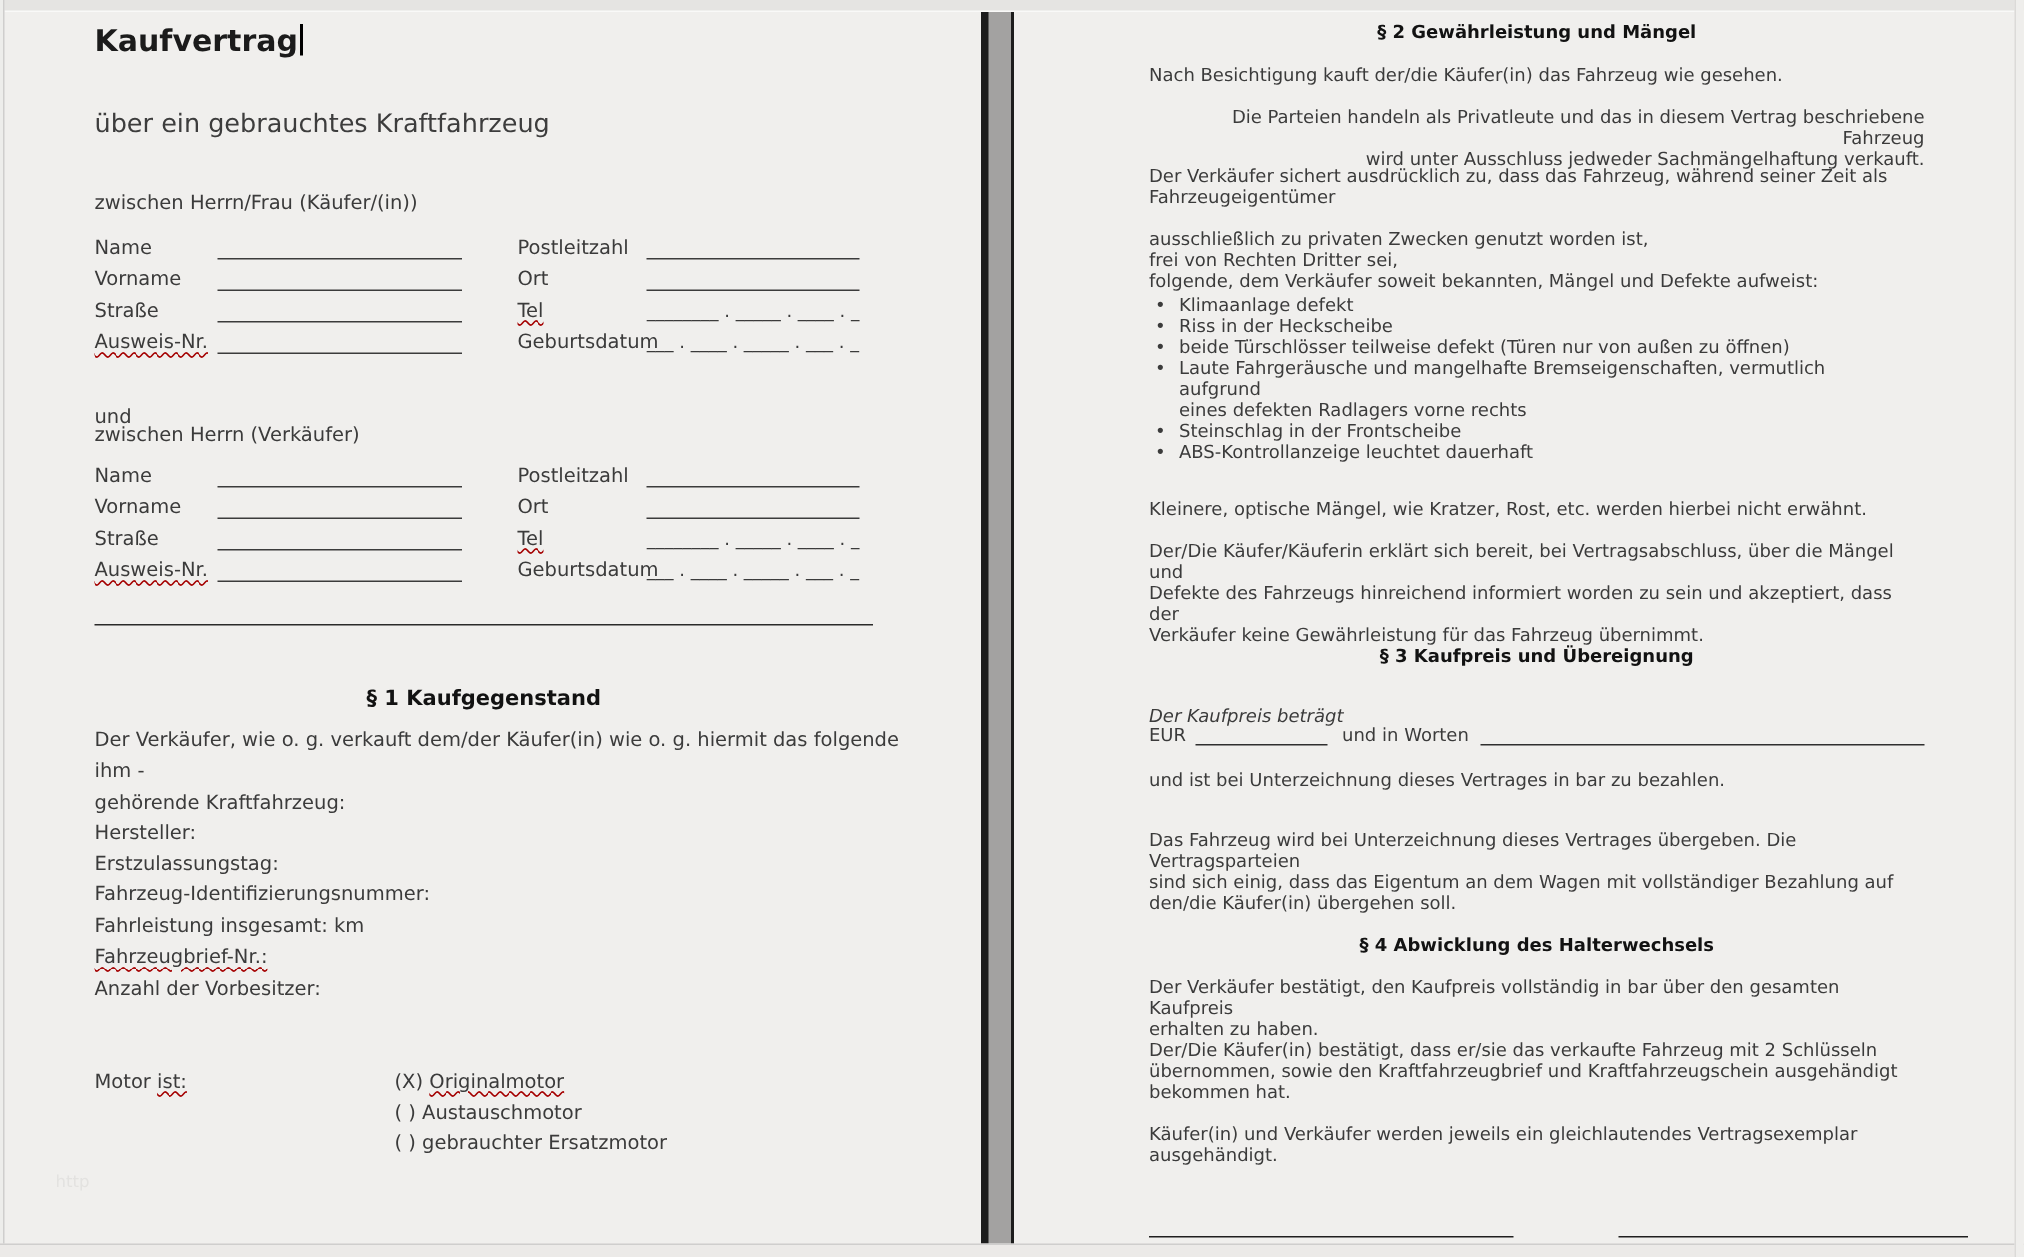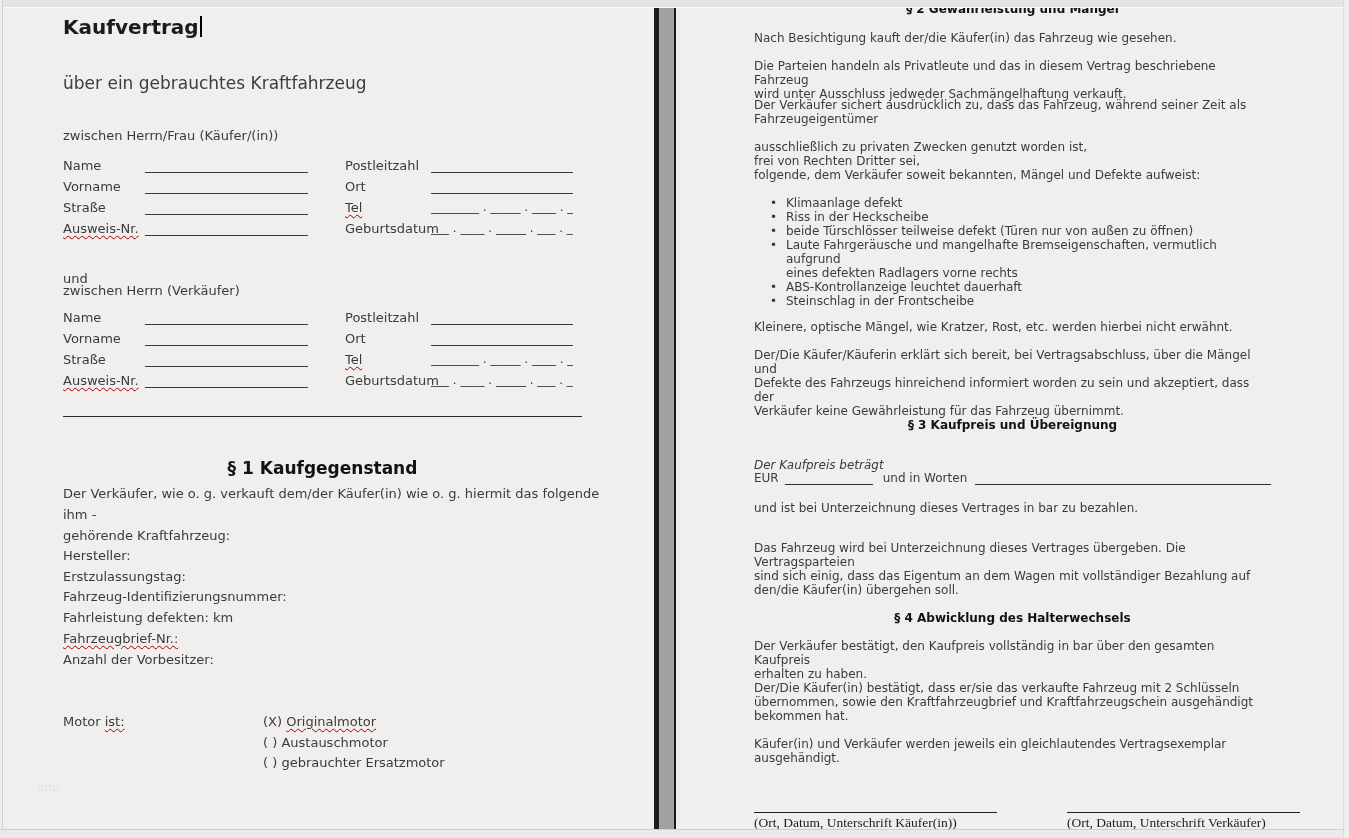--- a/index.html
+++ b/index.html
@@ -23,21 +23,21 @@
   #page1{left:0;width:554px;}
   #page2{left:676px;width:673px;}
 
   .abs{position:absolute;}
 
   
   .doc-title{font-size:20px;font-weight:bold;color:#1b1b1b;line-height:24px;}
   .caret{display:inline-block;width:2px;height:21px;background:#000;vertical-align:-3px;margin-left:1px;}
   .subtitle{font-size:17px;color:#3d3d3d;}
   .body13{font-size:13px;line-height:21px;}
-  .heading{font-size:17px;font-weight:bold;color:#121212;text-align:center;}
+  .heading{font-size:14px;font-weight:bold;color:#121212;text-align:center;}
   .pre{white-space:pre-line;}
 
   
   .fblock{width:510px;}
   .frow{display:flex;height:21px;align-items:flex-start;font-size:13px;line-height:19px;}
   .frow .l1{width:82px;flex:none;}
   .frow .ln1{width:163px;flex:none;height:16px;border-bottom:1px solid #3b3b3b;}
   .frow .l2{width:86px;flex:none;margin-left:37px;}
   .frow .ln2{flex:1;height:16px;border-bottom:1px solid #3b3b3b;}
   .frow .lntxt{flex:1;font-size:12px;letter-spacing:0px;color:#3b3b3b;line-height:19px;white-space:nowrap;overflow:hidden;}
@@ -49,21 +49,21 @@
   .specs{list-style:none;margin:0;padding:0;font-size:13px;}
   .specs li{line-height:20.7px;}
 
   .motor{display:flex;font-size:13px;}
   .motor .mlabel{width:200px;flex:none;line-height:20.7px;}
   .motor .mopts div{line-height:20.7px;}
 
   .watermark{font-size:11px;color:#e3e2e0;}
 
   
-  .rp{position:absolute;left:78px;width:517px;font-size:12px;line-height:14px;margin:0;}
+  .rp{position:absolute;left:78px;width:517px;font-size:12px;line-height:14px;margin:12px;}
   .bullets{list-style:none;margin:0;padding:0;}
   .bullets li{position:relative;padding-left:32px;line-height:14px;}
   .bullets li::before{content:"\2022";position:absolute;left:16px;top:0;}
 
   .eur-row{display:flex;align-items:flex-start;font-size:12px;line-height:15px;}
   .eur-row .eur-lbl{flex:none;margin-right:6px;}
   .eur-row .eur-line1{flex:none;width:88px;height:13px;border-bottom:1px solid #2f2f2f;}
   .eur-row .worten-lbl{flex:none;margin:0 8px 0 10px;}
   .eur-row .eur-line2{flex:1;height:13px;border-bottom:1px solid #2f2f2f;}
 
@@ -151,21 +151,21 @@
 
   <div class="abs heading" style="left:63px;top:458px;width:519px;">§ 1 Kaufgegenstand</div>
 
   <div class="abs body13 pre" style="left:63px;top:483px;width:540px;">Der Verkäufer, wie o. g. verkauft dem/der Käufer(in) wie o. g. hiermit das folgende ihm -
 gehörende Kraftfahrzeug:</div>
 
   <ul class="abs specs" style="left:63px;top:546px;">
     <li>Hersteller:</li>
     <li>Erstzulassungstag:</li>
     <li>Fahrzeug-Identifizierungsnummer:</li>
-    <li>Fahrleistung defekten: km</li>
+    <li>Fahrleistung insgesamt: km</li>
     <li class="sq">Fahrzeugbrief-Nr.:</li>
     <li>Anzahl der Vorbesitzer:</li>
   </ul>
 
   <div class="abs motor" style="left:63px;top:712px;">
     <div class="mlabel">
       <span>Motor</span>
       <span class="sq">ist:</span>
     </div>
     <div class="mopts">
@@ -180,36 +180,36 @@
 
   <div class="abs watermark" style="left:37px;top:781px;">http</div>
 </div>
 
 <div class="divider"></div>
 
 <div class="page" id="page2">
 
   <div class="rp heading" style="top:2px;">§ 2 Gewährleistung und Mängel</div>
   <p class="rp pre" style="top:31px;">Nach Besichtigung kauft der/die Käufer(in) das Fahrzeug wie gesehen.</p>
-  <p class="rp pre" style="top:59px;">Die Parteien handeln als Privatleute und das in diesem Vertrag beschriebene Fahrzeug
+  <p class="rp pre" style="top:59px;text-align:right;">Die Parteien handeln als Privatleute und das in diesem Vertrag beschriebene Fahrzeug
 wird unter Ausschluss jedweder Sachmängelhaftung verkauft.</p>
   <p class="rp pre" style="top:98px;">Der Verkäufer sichert ausdrücklich zu, dass das Fahrzeug, während seiner Zeit als
 Fahrzeugeigentümer</p>
   <p class="rp pre" style="top:140px;">ausschließlich zu privaten Zwecken genutzt worden ist,
 frei von Rechten Dritter sei,
 folgende, dem Verkäufer soweit bekannten, Mängel und Defekte aufweist:</p>
 
   <ul class="rp bullets" style="top:196px;">
     <li class="pre">Klimaanlage defekt</li>
     <li class="pre">Riss in der Heckscheibe</li>
     <li class="pre">beide Türschlösser teilweise defekt (Türen nur von außen zu öffnen)</li>
     <li class="pre">Laute Fahrgeräusche und mangelhafte Bremseigenschaften, vermutlich aufgrund
 eines defekten Radlagers vorne rechts</li>
+    <li class="pre">Steinschlag in der Frontscheibe</li>
     <li class="pre">ABS-Kontrollanzeige leuchtet dauerhaft</li>
-    <li class="pre">Steinschlag in der Frontscheibe</li>
   </ul>
 
   <p class="rp pre" style="top:320px;">Kleinere, optische Mängel, wie Kratzer, Rost, etc. werden hierbei nicht erwähnt.</p>
   <p class="rp pre" style="top:348px;">Der/Die Käufer/Käuferin erklärt sich bereit, bei Vertragsabschluss, über die Mängel und
 Defekte des Fahrzeugs hinreichend informiert worden zu sein und akzeptiert, dass der
 Verkäufer keine Gewährleistung für das Fahrzeug übernimmt.</p>
 
   <div class="rp heading" style="top:418px;">§ 3 Kaufpreis und Übereignung</div>
   <p class="rp pre" style="top:458px;font-style:italic;">Der Kaufpreis beträgt</p>
 

